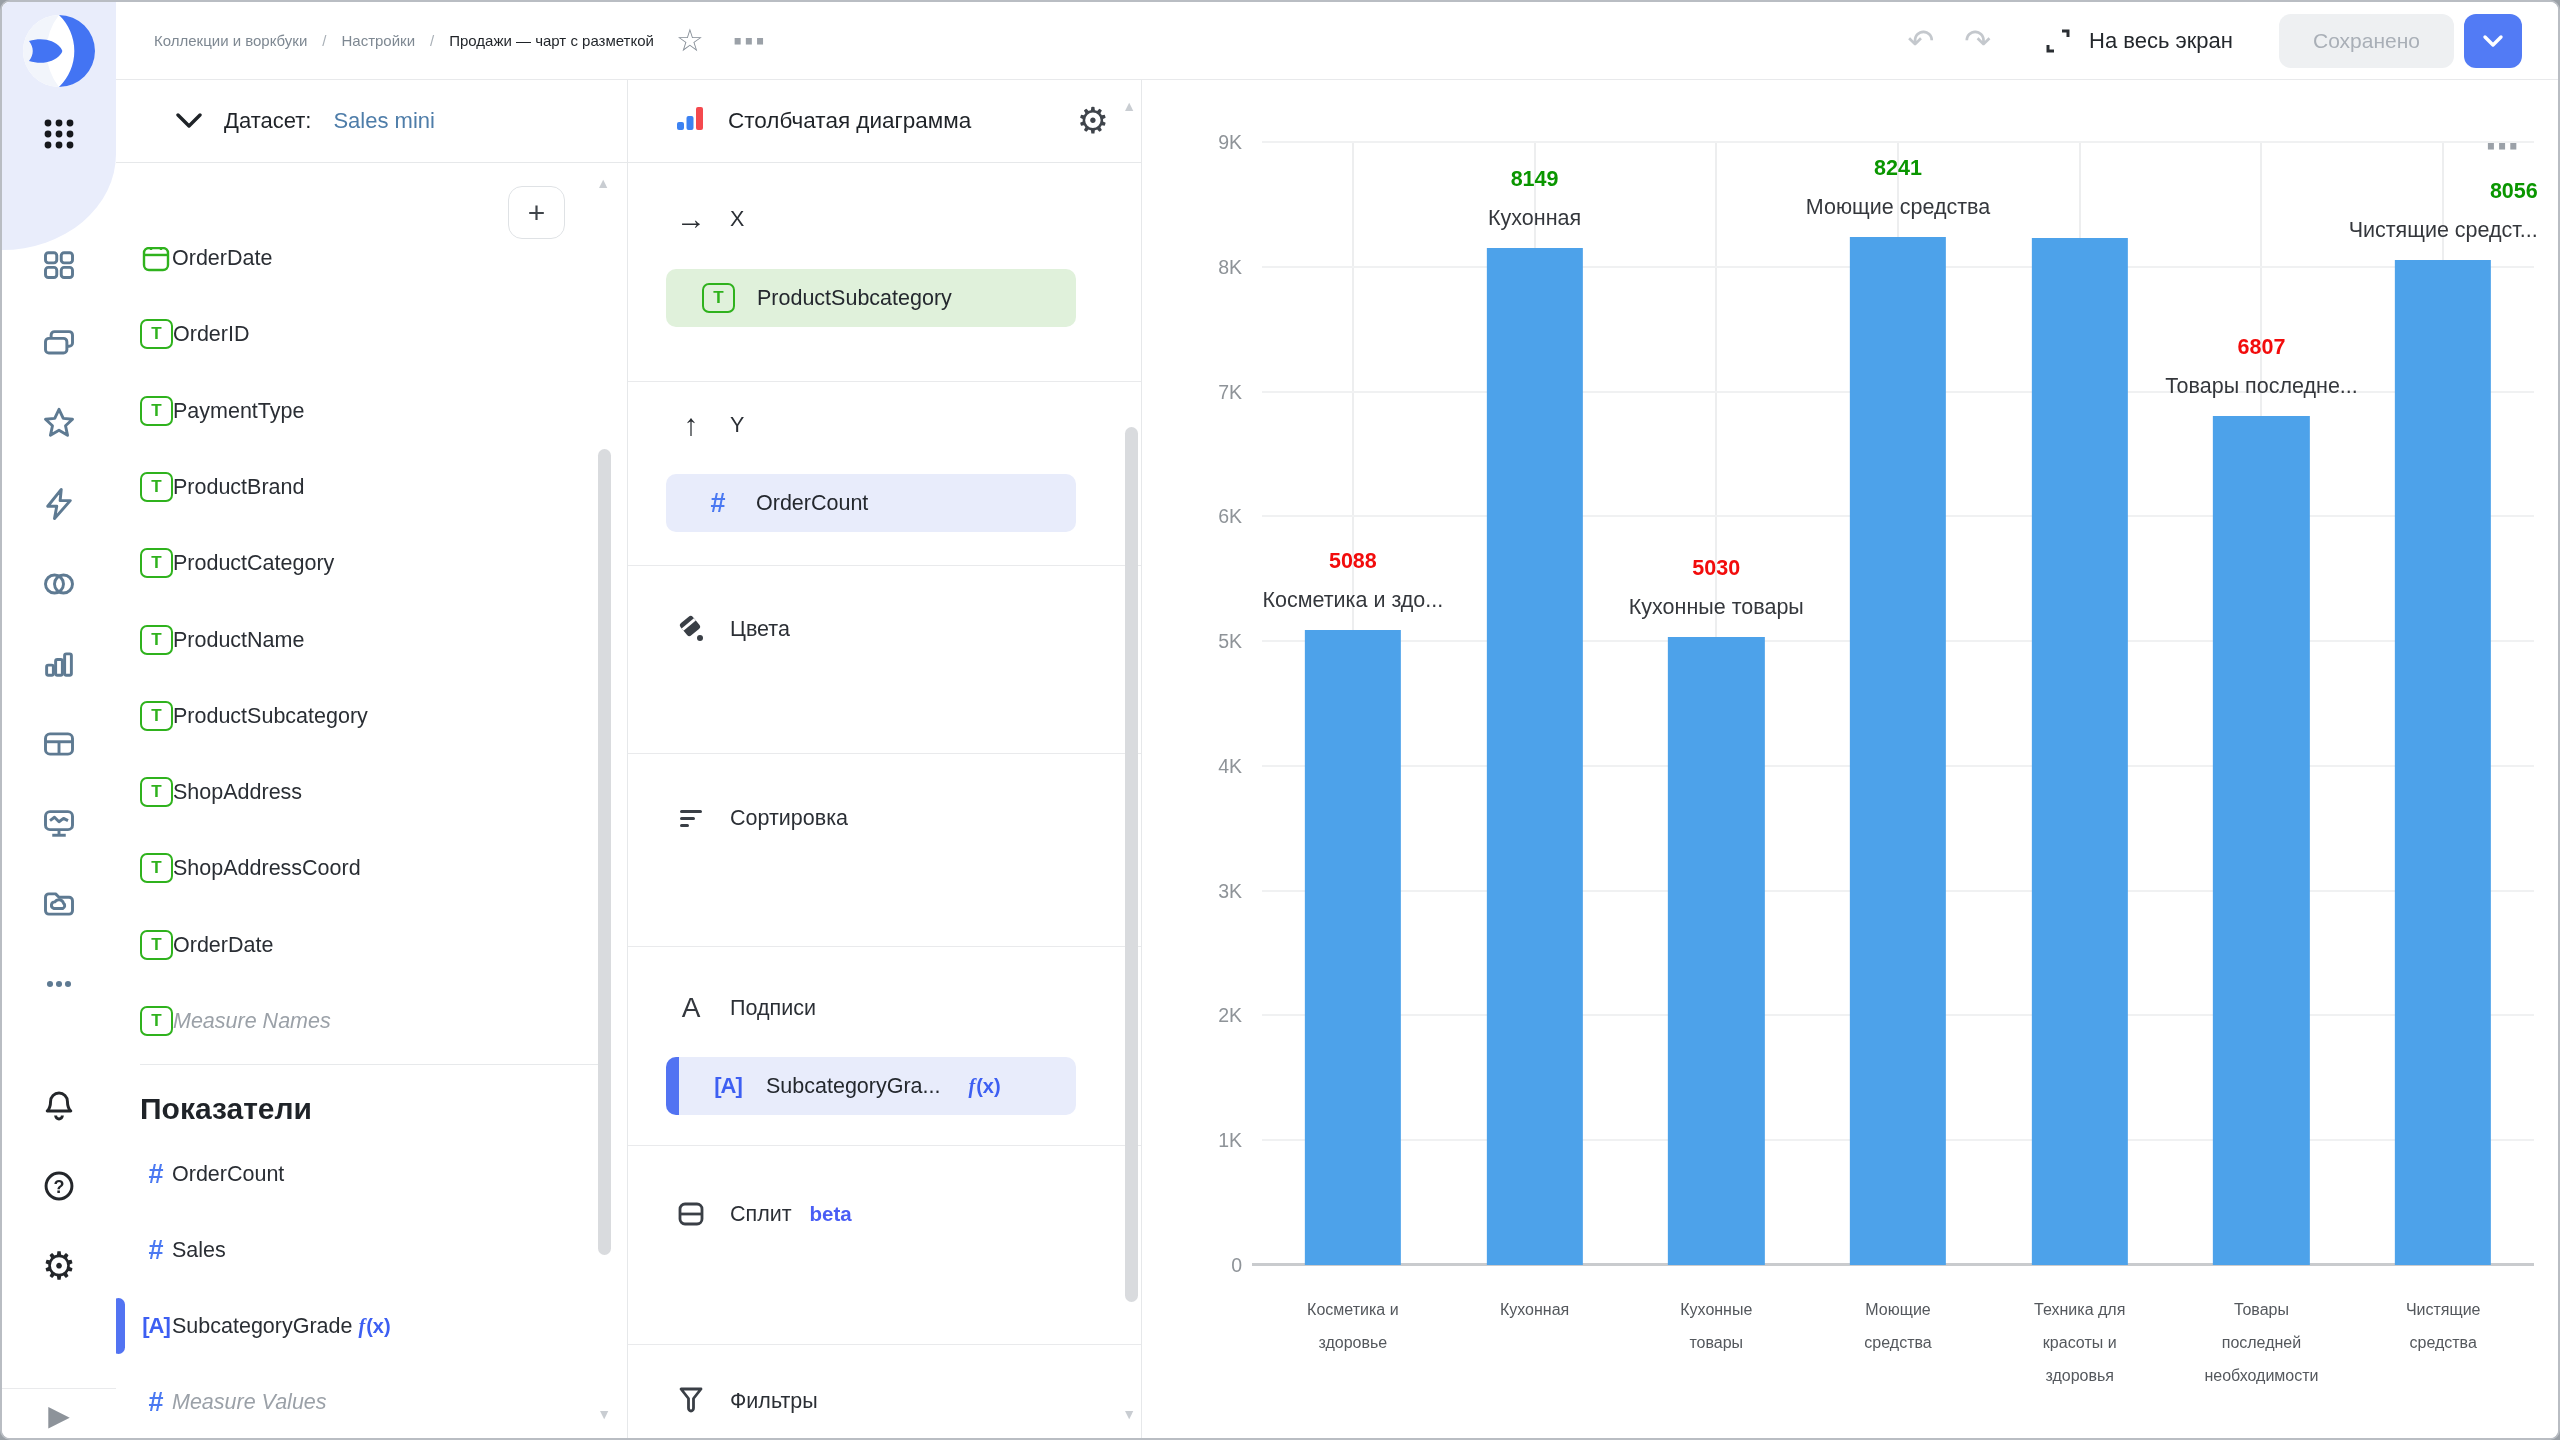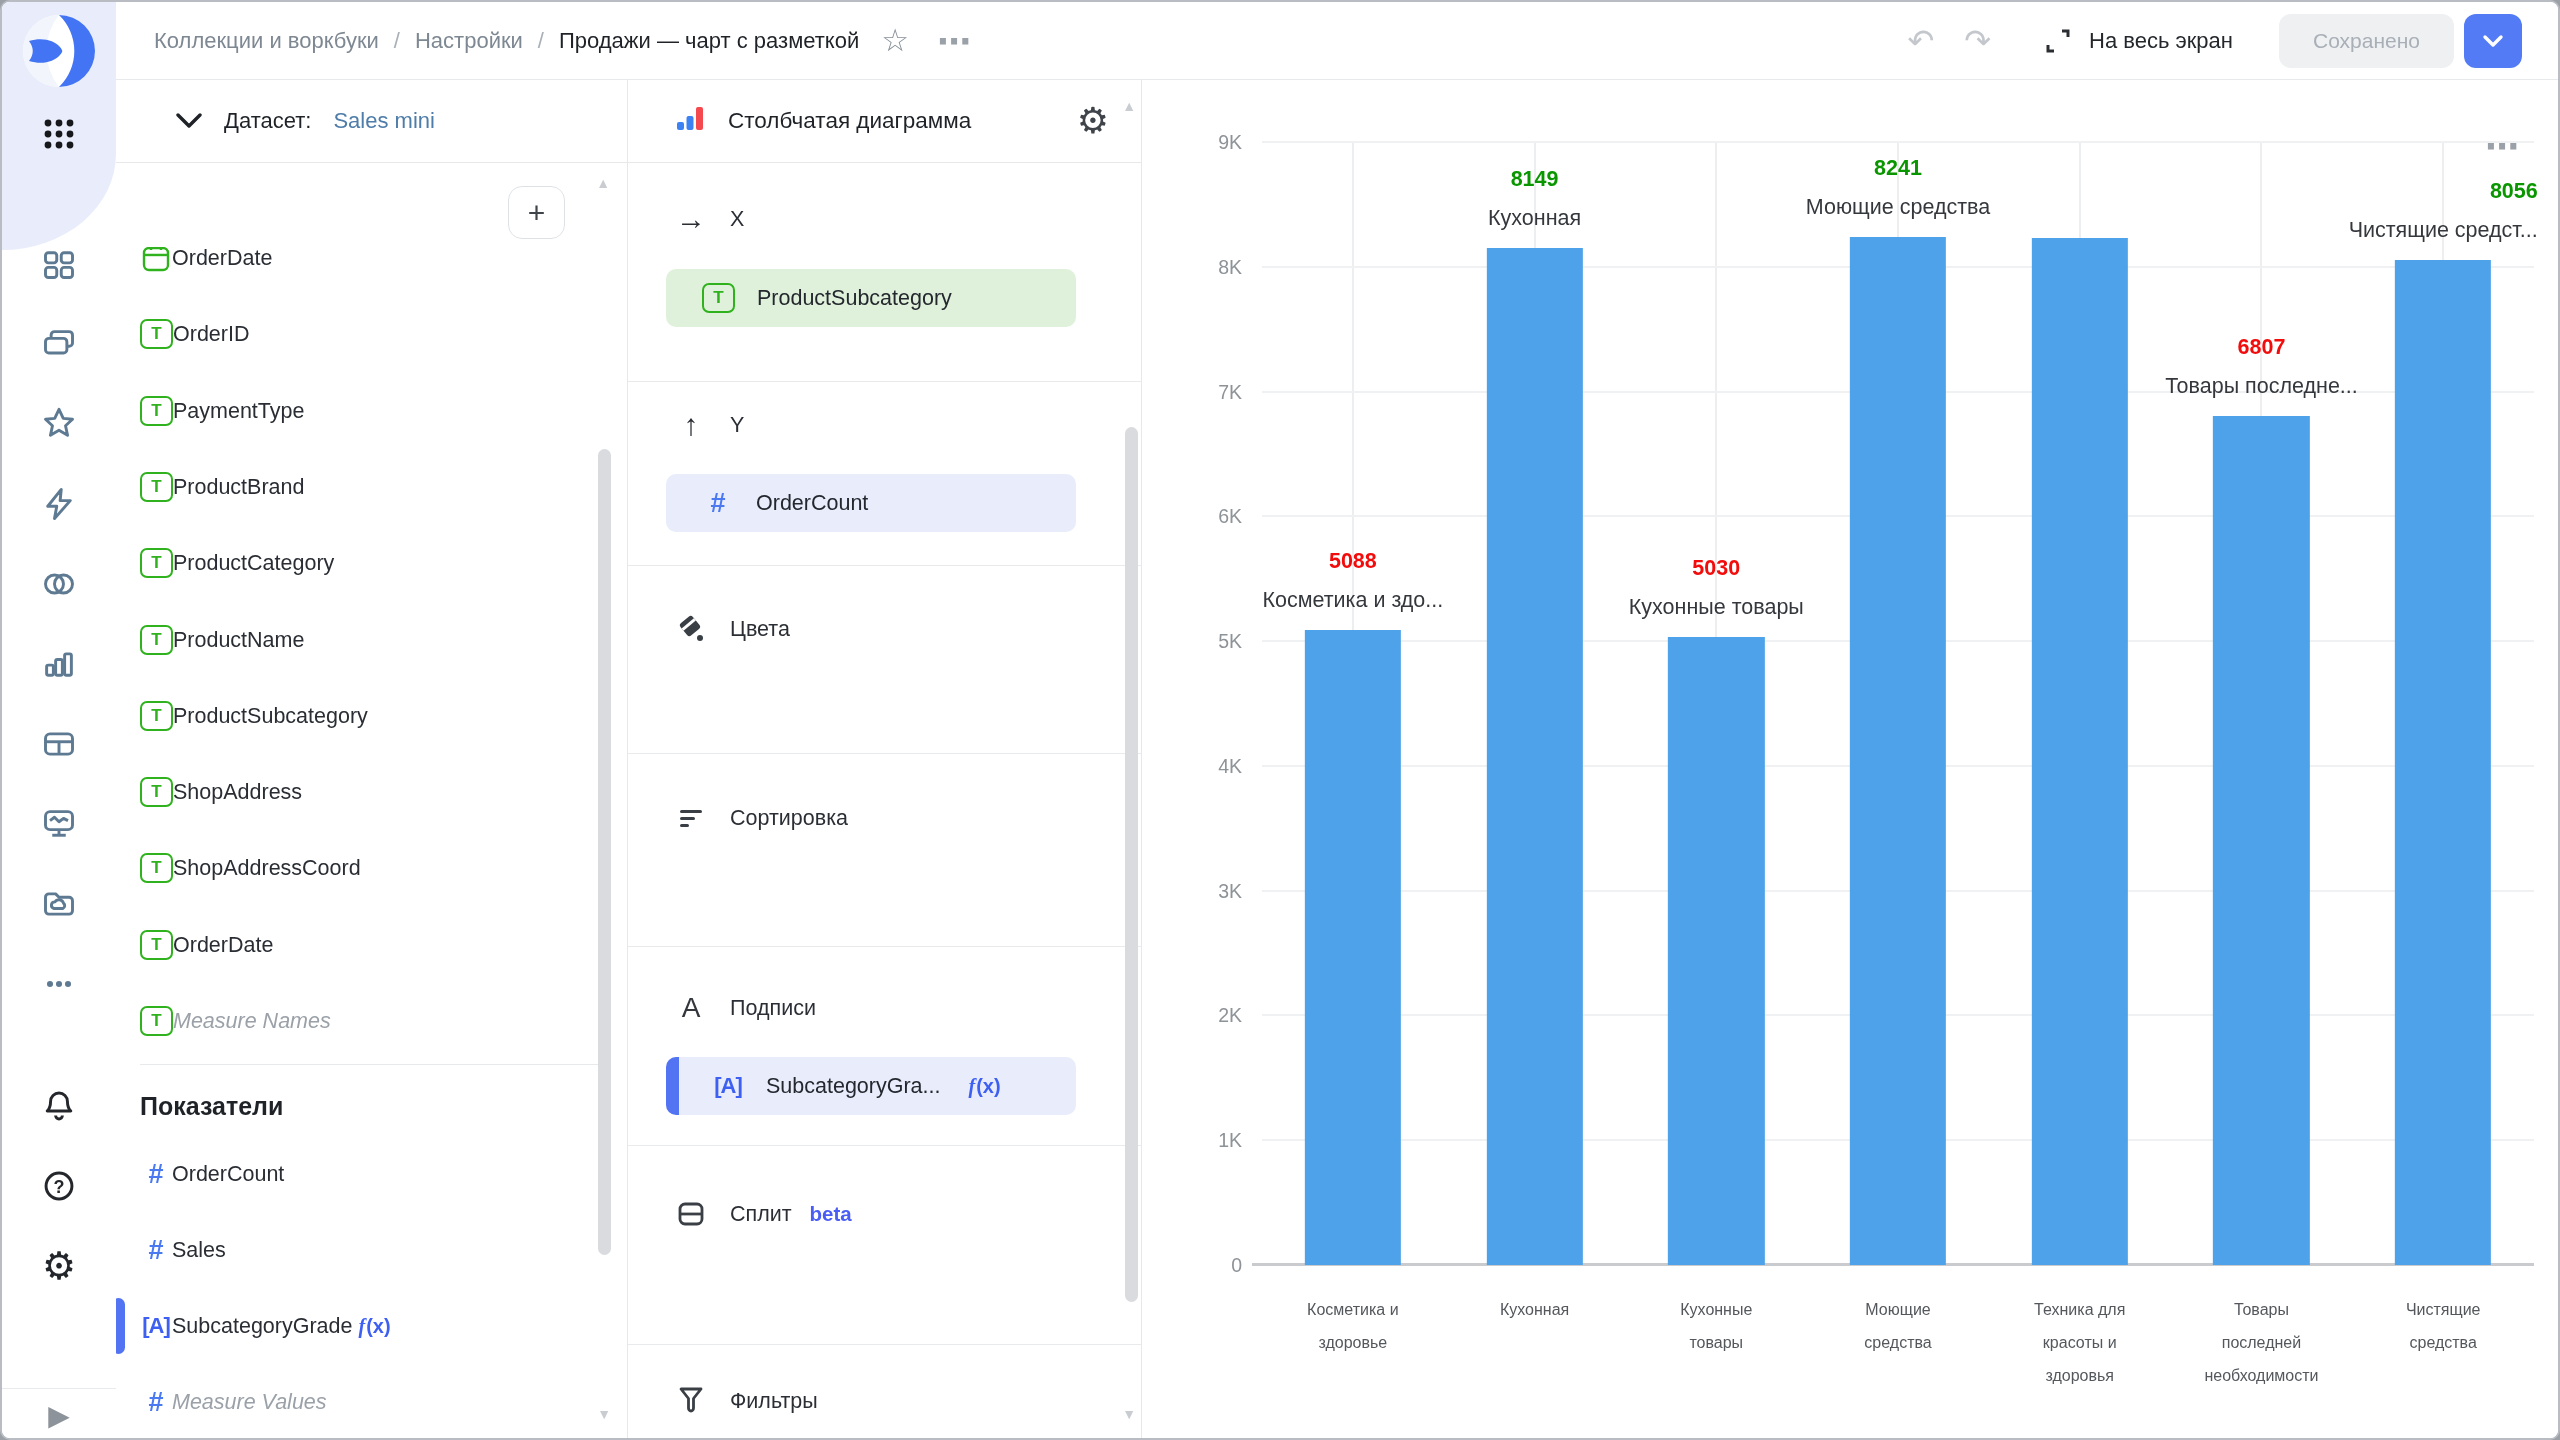--- a/index.html
+++ b/index.html
@@ -8,21 +8,21 @@
   .rail{position:absolute;left:0;top:0;bottom:0;width:114px;background:#fff;z-index:20;}
   .rail-blob{position:absolute;left:0;top:0;width:114px;height:248px;background:#E9EDFB;border-bottom-right-radius:114px 96px;}
   .logo{position:absolute;left:20px;top:12px;width:74px;height:74px;cursor:pointer;}
   .apps-grid{position:absolute;left:35px;top:110px;width:44px;height:44px;display:flex;align-items:center;justify-content:center;}
   .rail-group{position:absolute;left:0;width:114px;display:flex;flex-direction:column;}
   .rail-item{height:80px;display:flex;align-items:center;justify-content:center;}
   .rail-divider{position:absolute;left:0;right:0;top:1386px;height:1px;background:#E9EAEC;}
   .rail-play{position:absolute;left:0;top:1390px;bottom:0;width:114px;display:flex;align-items:center;justify-content:center;color:#8D939A;font-size:28px;}
   
   .topbar{position:absolute;left:114px;top:0;right:0;height:78px;border-bottom:1px solid #E8E9EB;display:flex;align-items:center;padding:0 36px 0 38px;box-sizing:border-box;background:#fff;z-index:10;}
-  .crumbs{display:flex;align-items:center;gap:15px;font-size:22px;color:#7E8892;white-space:nowrap;}
+  .crumbs{display:flex;align-items:center;gap:15px;font-size:15px;color:#7E8892;white-space:nowrap;}
   .crumb{cursor:pointer;}
   .crumb-current{color:#1F2328;}
   .crumb-sep{color:#A9B0B7;}
   .tb-star{font-size:31px;color:#878F98;margin-left:22px;}
   .tb-dots,.chart-menu{color:#9BA1A8;font-size:34px;font-weight:700;letter-spacing:3px;line-height:20px;}
   .tb-dots{margin-left:28px;}
   .tb-right{margin-left:auto;display:flex;align-items:center;}
   .hist{font-size:32px;color:#C4C8CD;line-height:30px;}
   .redo{margin-left:30px;}
   .fs-icon{margin-left:52px;display:flex;}
@@ -36,21 +36,21 @@
   .ds-list{position:absolute;left:0;top:0;right:0;bottom:0;z-index:1;}
   .frow{position:absolute;left:0;right:20px;height:64px;display:flex;align-items:center;padding-left:24px;font-size:21.5px;color:#2A2E34;}
   .muted .flabel{font-style:italic;color:#9BA1A8;}
   .sel-bar{position:absolute;left:-4px;top:4px;width:13px;height:56px;border-radius:7px;background:#5273F2;}
   .ds-search-row{position:absolute;left:0;top:83px;height:84px;right:1px;background:#fff;z-index:5;}
   .search-input{position:absolute;left:24px;top:22px;width:352px;height:53px;border:1.5px solid #DADDE0;border-radius:28px;font-size:20px;color:#333;padding:0 24px;box-sizing:border-box;outline:none;font-family:inherit;background:#fff;}
   .search-input::placeholder{color:#B9BFC5;}
   .add-btn{position:absolute;left:392px;top:23px;width:57px;height:53px;border:1.5px solid #DFE2E5;border-radius:14px;background:#fff;font-size:30px;font-weight:300;color:#3F444A;display:flex;align-items:center;justify-content:center;box-sizing:border-box;}
   .scroll-up,.scroll-dn{position:absolute;color:#C9CDD2;font-size:14px;z-index:6;}
   .ds-div{position:absolute;left:24px;width:464px;height:1px;background:#E7E9EB;top:984px;}
-  .ds-measures-h{position:absolute;left:24px;top:1012px;font-size:25px;font-weight:700;color:#1F2328;}
+  .ds-measures-h{position:absolute;left:24px;top:1012px;font-size:30px;font-weight:700;color:#1F2328;}
   .vthumb{position:absolute;width:13px;border-radius:7px;background:#D9DBDE;z-index:4;}
   
   .cfg-panel{position:absolute;left:626px;top:78px;bottom:0;width:514px;border-right:1px solid #E6E8EA;background:#fff;box-sizing:border-box;}
   .cfg-header{height:82px;border-bottom:1px solid #E6E8EA;display:flex;align-items:center;gap:22px;padding:0 32px 0 44px;font-size:22.5px;color:#1F2328;}
   .cfg-gear{margin-left:auto;display:flex;font-size:36px;color:#3F444B;line-height:36px;}
   .sec{position:absolute;left:46px;height:40px;display:flex;align-items:center;gap:22px;font-size:21.5px;color:#2B2F35;}
   .icon-cell{width:34px;display:flex;justify-content:center;align-items:center;}
   .arrow-g{font-size:30px;color:#2A2E33;}
   .beta{color:#4A5EF5;font-weight:700;font-size:20.5px;margin-left:-4px;}
   .cfg-div{position:absolute;left:0;width:100%;height:1px;background:#E9EAEC;}

